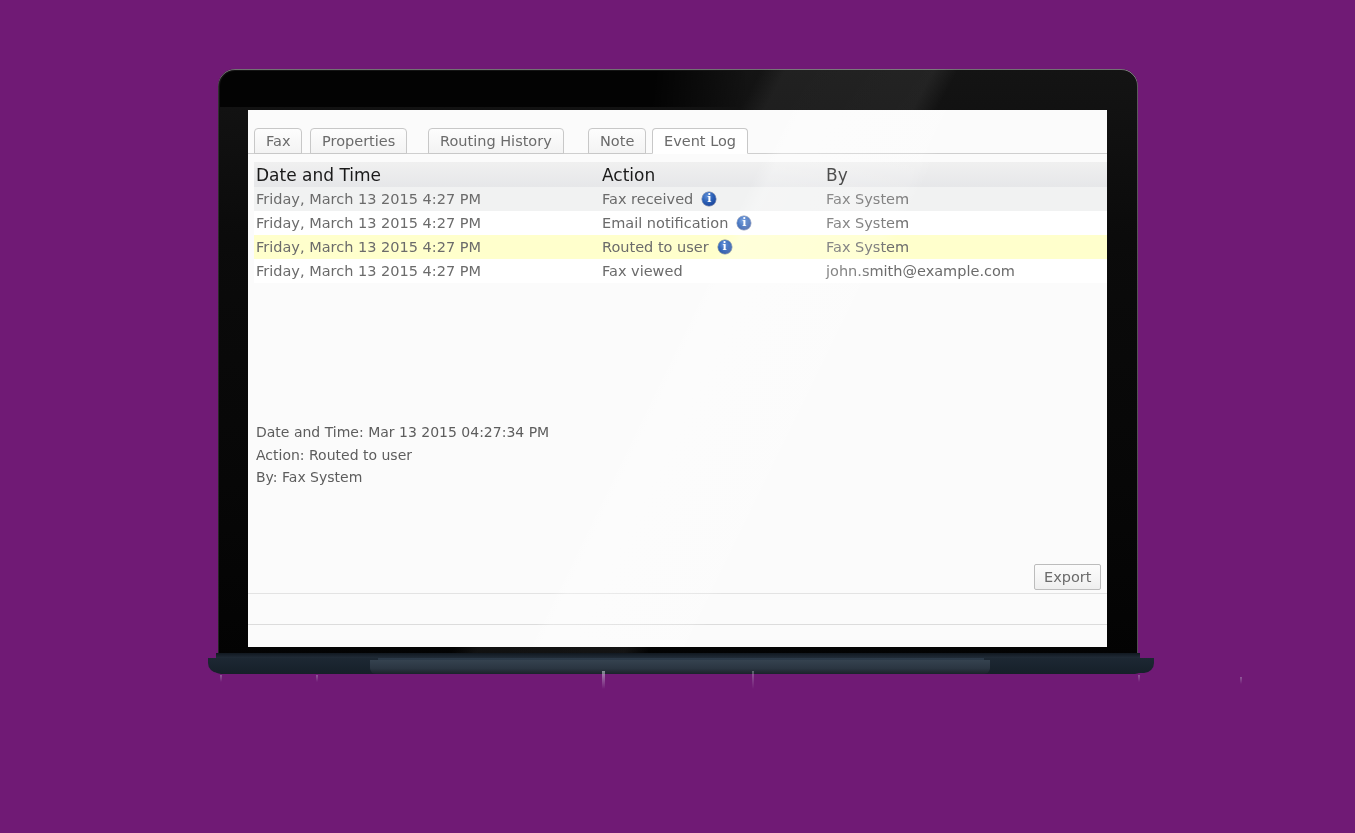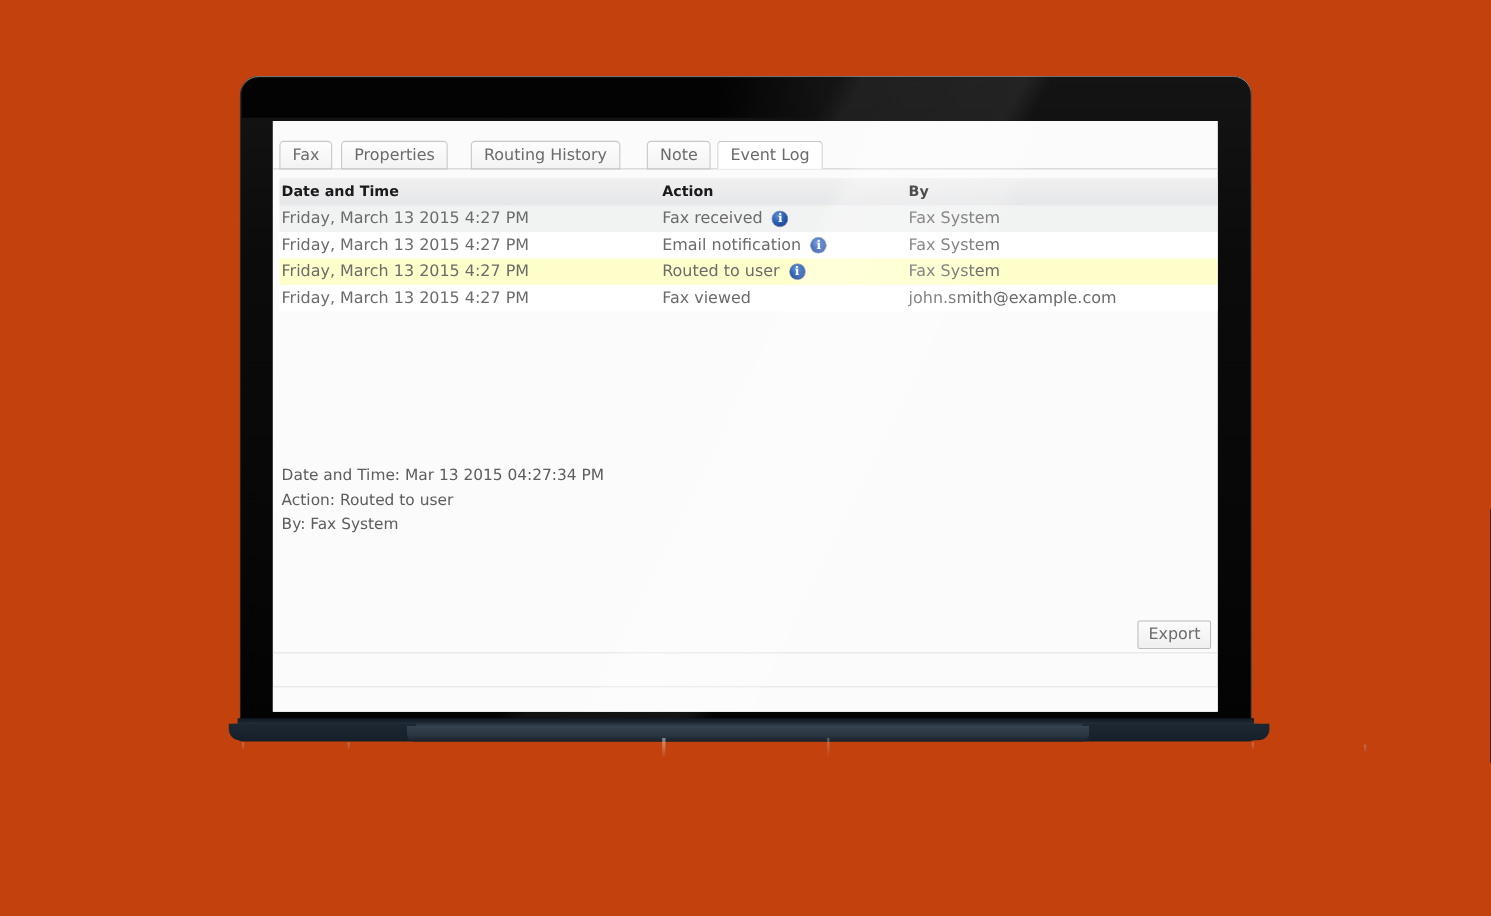--- a/index.html
+++ b/index.html
@@ -9,21 +9,21 @@
     height: 833px;
     background: #000000;
     overflow: hidden;
     font-family: "DejaVu Sans", "Liberation Sans", sans-serif;
   }
 
   #stage {
     position: relative;
     width: 1355px;
     height: 833px;
-    background: #c2410c;
+    background: #701a75;
   }
 
   
   #laptop {
     position: absolute;
     left: 218px;
     top: 69px;
     width: 920px;
     height: 592px;
   }
@@ -230,23 +230,23 @@
     position: absolute;
     top: 0;
     height: 100%;
     display: flex;
     align-items: center;
     font-size: 14.5px;
     color: #6b6b6b;
     white-space: nowrap;
   }
   .trow.header .cell {
-    font-weight: bold;
+    font-weight: normal;
     color: #1a1a1a;
-    font-size: 13px;
+    font-size: 17px;
   }
   .c-date   { left: 2px; }
   .c-action { left: 348px; }
   .c-by     { left: 572px; }
 
   .info-icon {
     display: inline-block;
     width: 14px; height: 14px;
     margin-left: 9px;
     border-radius: 50%;

